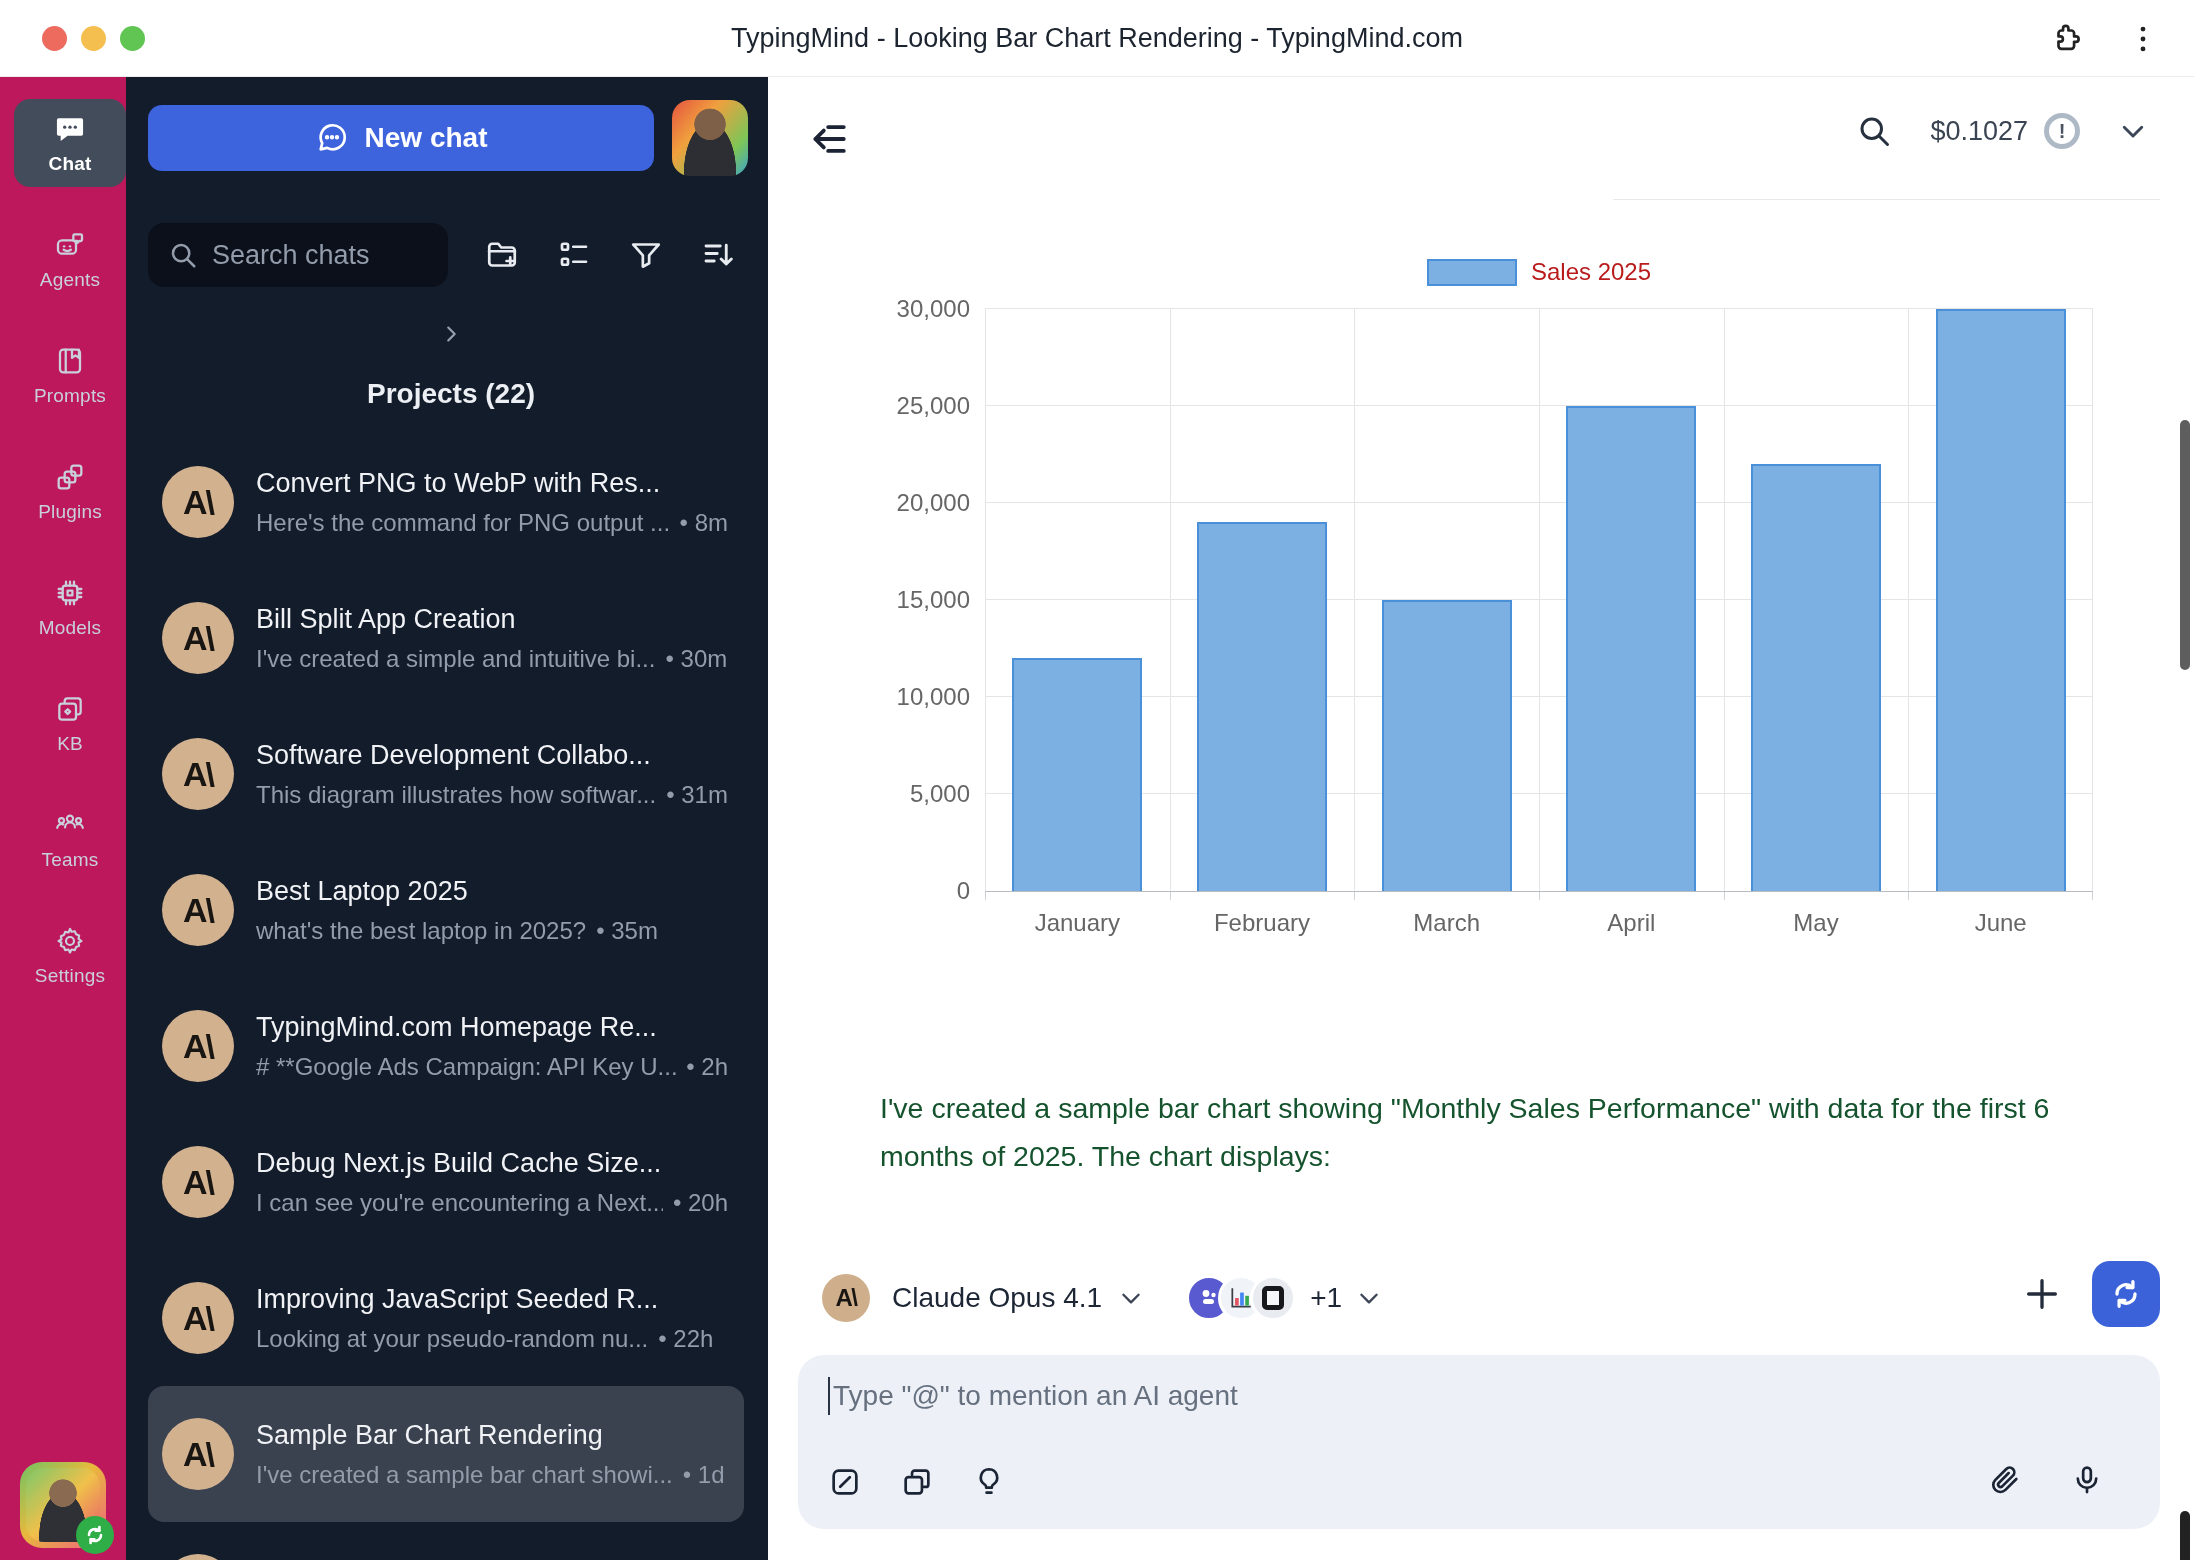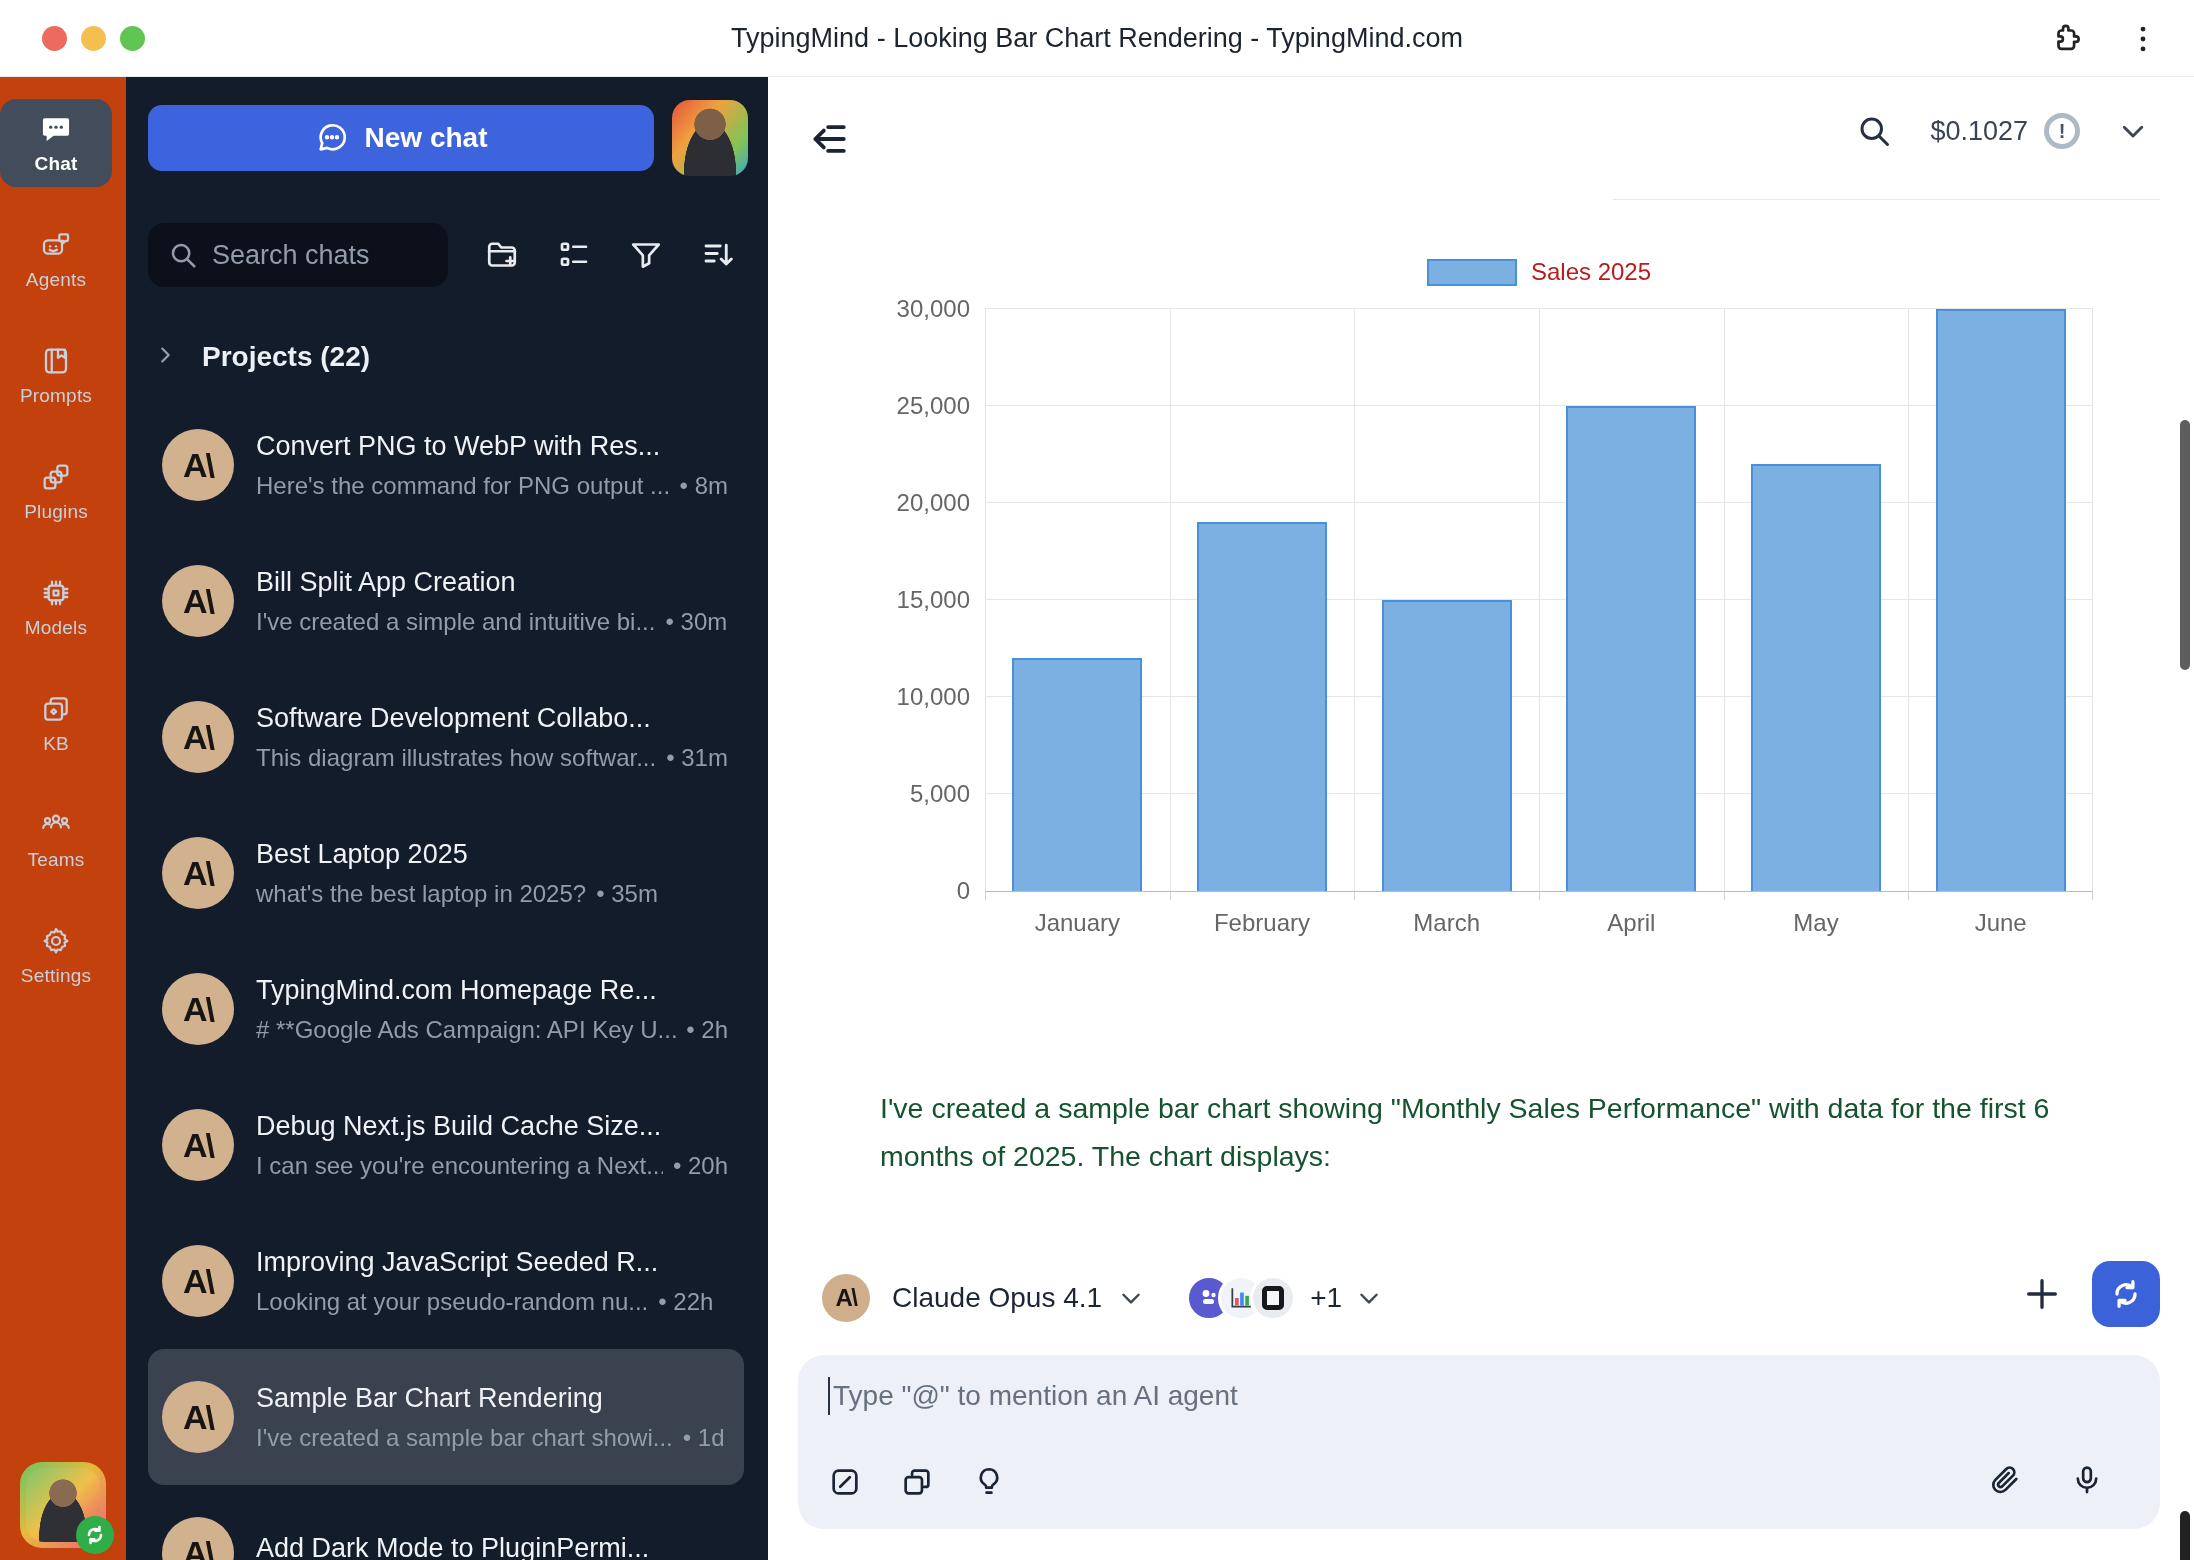--- a/index.html
+++ b/index.html
@@ -14,22 +14,22 @@
   .tl { width:25px; height:25px; border-radius:50%; }
   .tl.red{ background:#ed6a5e; } .tl.yellow{ background:#f4bf4f; } .tl.green{ background:#61c554; }
   #win-title { font-size:27px; color:#1c2430; }
   .tb-right { position:absolute; right:34px; top:0; height:77px; display:flex; align-items:center; gap:42px; color:#222; }
   .tb-icon { width:34px; height:34px; }
   .tb-icon svg{ width:100%; height:100%; }
 
   #content { flex:1; display:flex; min-height:0; }
 
   
-  #rail { width:126px; background:#c2410c; position:relative; flex:0 0 126px;
-    display:flex; flex-direction:column; align-items:flex-start; padding-top:22px; }
+  #rail { width:126px; background:#be185d; position:relative; flex:0 0 126px;
+    display:flex; flex-direction:column; align-items:flex-end; padding-top:22px; }
   .rail-item { background:none; border:none; color:#c9d0db; width:112px; padding:14px 0 12px;
     display:flex; flex-direction:column; align-items:center; gap:8px; margin-bottom:28px;
     border-radius:16px; cursor:pointer; font-family:inherit; }
   .rail-item.active { background:#434c5a; color:#ffffff; }
   .rail-item.active .rail-label { font-weight:700; }
   .rail-icon { width:32px; height:32px; display:block; }
   .rail-icon svg { width:100%; height:100%; }
   .rail-label { font-size:19px; letter-spacing:.2px; }
   #rail-user { position:absolute; left:20px; bottom:12px; width:86px; height:86px; border-radius:22px;
     background:linear-gradient(135deg,#6fc464 0%,#e8b93c 45%,#ef5f81 100%); overflow:visible; }
@@ -53,21 +53,21 @@
                radial-gradient(ellipse at 50% 95%, #2c2e34 0 48%, transparent 49%),
                linear-gradient(130deg,#e5533f 0%,#f0a03e 35%,#7ec557 75%,#3aa4c9 100%); }
   .search-row { display:flex; align-items:center; margin-top:47px; }
   #search-pill { width:300px; height:64px; background:#0b101b; border-radius:16px; display:flex; align-items:center;
     padding:0 20px; gap:14px; color:#939cab; cursor:text; }
   #search-pill svg { width:30px; height:30px; flex:0 0 30px; }
   #search-pill .ph { font-size:27px; }
   .row-icons { flex:1; display:flex; justify-content:space-between; padding:0 12px 0 36px; align-items:center; color:#e8ebf0; }
   .row-icons .ico { width:36px; height:36px; background:none; border:none; color:#e8ebf0; cursor:pointer; padding:0; }
   .row-icons .ico svg { width:100%; height:100%; }
-  #projects-row { margin-top:54px; display:flex; align-items:center; gap:26px; padding-left:6px; cursor:pointer; }
+  #projects-row { margin-top:34px; display:flex; align-items:center; gap:26px; padding-left:6px; cursor:pointer;flex-direction:column; }
   #projects-chevron { color:#97a0ae; font-size:26px; }
   #projects-chevron svg{ width:22px; height:22px; }
   #projects-label { color:#eceff3; font-size:28px; font-weight:700; }
   #chat-list { margin-top:24px; }
   .chat-item { height:136px; display:flex; align-items:center; gap:22px; padding:0 16px 0 14px; margin-right:4px;
     border-radius:16px; cursor:pointer; }
   .chat-item.selected { background:#3a4250; }
   .chat-avatar { width:72px; height:72px; border-radius:50%; background:#d2b18f; color:#191512; flex:0 0 72px;
     display:flex; align-items:center; justify-content:center; font-weight:700; font-size:34px; letter-spacing:-2px; }
   .chat-col { flex:1; min-width:0; display:flex; flex-direction:column; gap:10px; }

